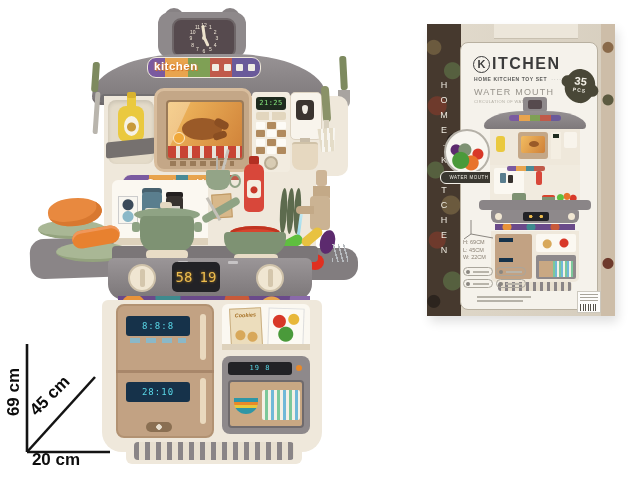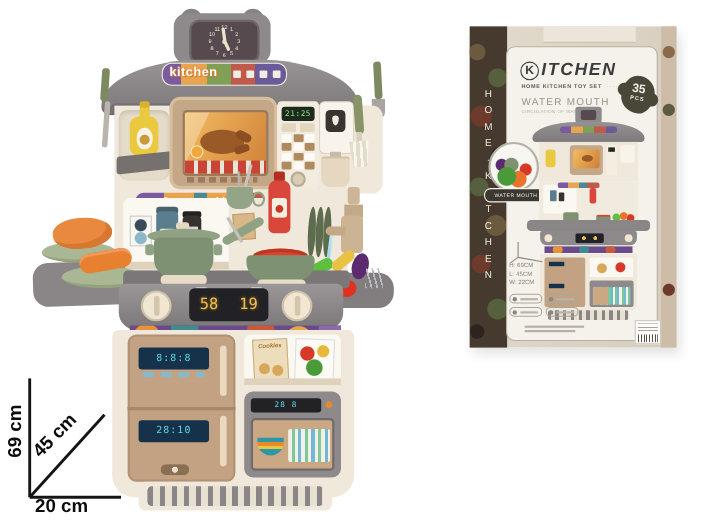--- a/index.html
+++ b/index.html
@@ -132,21 +132,21 @@
   .pot-h{width:8px;height:10px;background:#8fa384;border-radius:3px;top:222px;}
   .burner{height:9px;background:#e8dcc6;border-radius:4px;}
   .pan-handle{left:200px;top:206px;width:42px;height:8px;background:#8fa384;border-radius:4px;transform:rotate(-30deg);}
   .pan-spoon{left:212px;top:196px;width:3px;height:26px;background:#c4c0b8;transform:rotate(-30deg);}
   .pan-food{left:230px;top:226px;width:50px;height:14px;background:#d8442e;border-radius:50%;box-shadow:inset 0 3px 0 #c03420;}
   .pan-body{left:224px;top:232px;width:62px;height:24px;background:#7e9273;border-radius:4px 4px 18px 18px;}
 
   .stove{left:108px;top:258px;width:204px;height:42px;background:linear-gradient(#9b9698,#7b7678);border-radius:6px 6px 16px 16px;}
   .knob{width:28px;height:28px;border-radius:50%;background:#f0e6d2;border:2px solid #cfc2aa;box-sizing:border-box;top:264px;}
   .knob::before{content:"";position:absolute;left:calc(50% - 2.5px);top:3px;width:5px;height:18px;background:#d4c6ac;border-radius:2px;}
-  .stove-display{left:172px;top:262px;width:72px;height:30px;background:#222226;border-radius:5px;
+  .stove-display{left:172px;top:262px;width:48px;height:30px;background:#222226;border-radius:5px;
     display:flex;justify-content:space-around;align-items:center;color:#ecbc4e;font-size:14px;text-shadow:0 0 3px #a87820;}
   .sd-tick{position:absolute;top:3px;width:10px;height:3px;background:rgba(255,255,255,.45);border-radius:1px;}
 
   .color-band{left:118px;top:296px;width:192px;height:18px;background-color:#6a4a8a;
     background-image:radial-gradient(circle at 8% 60%,#e8933a 0 12px,transparent 13px),
       radial-gradient(circle at 26% 8%,#3e8a8e 0 12px,transparent 13px),
       radial-gradient(circle at 44% 92%,#e8d8c8 0 12px,transparent 13px),
       radial-gradient(circle at 62% 28%,#c85a3a 0 12px,transparent 13px),
       radial-gradient(circle at 80% 72%,#e8a44e 0 12px,transparent 13px),
       radial-gradient(circle at 96% 18%,#8a6aaa 0 12px,transparent 13px);}
@@ -199,21 +199,21 @@
   .camo-text{left:50%;top:50%;transform:translate(-50%,-50%);writing-mode:vertical-lr;text-orientation:upright;
     color:#ece8de;font-size:9px;letter-spacing:5px;white-space:nowrap;}
   .box-side{left:601px;top:24px;width:14px;height:292px;background-color:#cdbda8;
     background-image:radial-gradient(circle at 50% 8%,#8a6a4a 0 5px,transparent 6px),
       radial-gradient(circle at 50% 26%,#5c5a40 0 5px,transparent 6px),
       radial-gradient(circle at 50% 82%,#6e3a2c 0 5px,transparent 6px);}
   .panel{left:460px;top:42px;width:138px;height:268px;background:#f5f2eb;border:1px solid #b8b0a0;border-radius:8px;box-sizing:border-box;}
   .bx-title{left:12px;top:12px;display:flex;align-items:center;gap:2px;color:#3b3b3b;}
   .k-circle{width:17px;height:17px;border:1.8px solid #3b3b3b;border-radius:50%;box-sizing:border-box;
     font-size:11px;font-weight:700;text-align:center;line-height:14px;}
-  .title-rest{font-size:16px;font-weight:700;letter-spacing:1.5px;font-style:italic;}
+  .title-rest{font-size:16px;font-weight:700;letter-spacing:1.5px;}
   .bx-subrow{left:13px;top:33px;display:flex;gap:4px;align-items:center;}
   .bx-subtitle{font-size:5px;font-weight:700;color:#5a5a58;letter-spacing:.6px;}
   .bx-dots{font-size:5px;color:#8a8a88;letter-spacing:1px;}
   .bx-feature{left:13px;top:44px;font-size:9px;color:#97938b;letter-spacing:1.2px;}
   .bx-feature-sub{left:13px;top:56px;font-size:4px;color:#b2aea4;letter-spacing:.4px;}
   .pcs-badge{left:104px;top:26px;width:30px;height:34px;background:#494737;color:#f2efe6;text-align:center;
     border-radius:48% 52% 45% 55%/52% 48% 55% 45%;transform:rotate(8deg);}
   .pcs-badge::before{content:"";position:absolute;left:-4px;top:8px;width:12px;height:12px;background:#494737;border-radius:50%;}
   .pcs-badge::after{content:"";position:absolute;right:-4px;top:14px;width:12px;height:12px;background:#494737;border-radius:50%;}
   .pcs-count{position:relative;font-size:11px;font-weight:700;margin-top:6px;}
@@ -467,21 +467,21 @@
     <div class="a fr-logo"></div>
 
     <div class="a shelf2"></div>
     <div class="a cookies-box">
       <div class="a cookies-label">Cookies</div>
     </div>
     <div class="a veggie-card"></div>
     <div class="a shelf2-board"></div>
 
     <div class="a dw"></div>
-    <div class="a dw-display mono">28 8</div>
+    <div class="a dw-display mono">19 8</div>
     <div class="a dw-dot"></div>
     <div class="a dw-window"></div>
     <div class="a dw-bowl"></div>
     <div class="a dw-rack"></div>
 
     <div class="a grille"></div>
     <div class="a grille-slats"></div>
   </div>
 
   <div>

